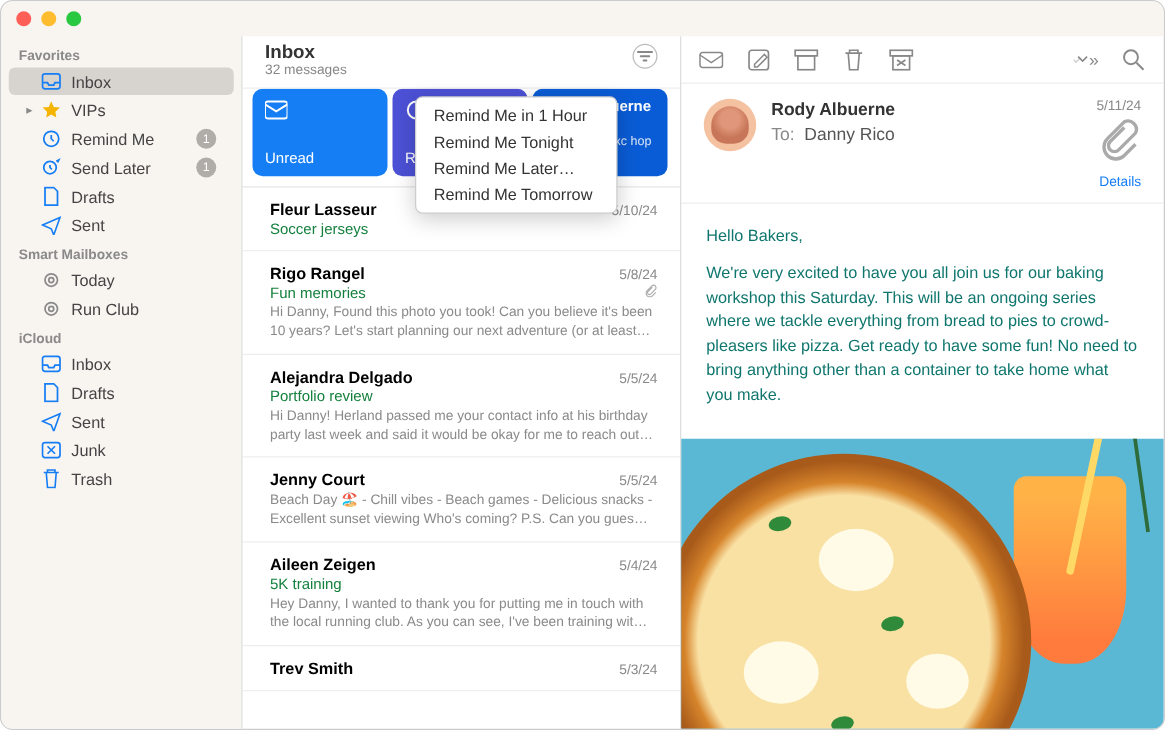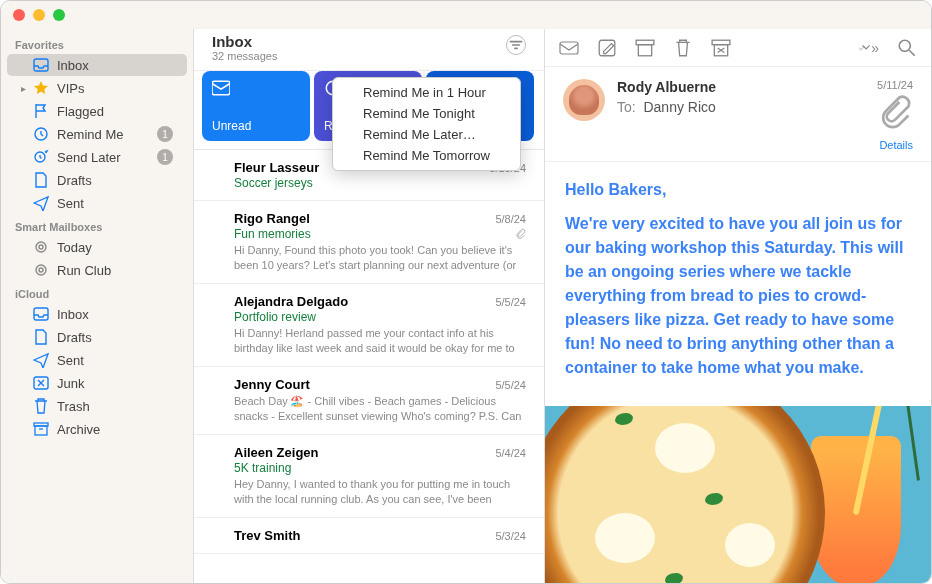--- a/index.html
+++ b/index.html
@@ -24,45 +24,45 @@
 .list-header .sub { font-size: 11px; color: #888; }
 .filter-btn { width: 20px; height: 20px; border: 1px solid #bbb; border-radius: 50%; display: flex; align-items: center; justify-content: center; color: #888; margin-top: 2px; }
 .tiles { display: flex; gap: 4px; padding: 0 8px 8px; border-bottom: 1px solid #e6e6e6; overflow: hidden; }
 .tile { flex: 0 0 108px; height: 70px; border-radius: 8px; color: #fff; padding: 8px 10px; display: flex; flex-direction: column; justify-content: flex-end; font-size: 12px; }
 .tile-unread { background: #167ef5; }
 .tile-remind { background: #4c51d6; }
 .tile-rody { background: #0a5cd6; font-size: 10px; line-height: 1.3; }
 .tile-rody .tname { font-weight: 700; font-size: 12px; }
 .tile-ico { width: 18px; height: 18px; margin-bottom: auto; }
 .msgs { flex: 1; overflow-y: auto; }
-.msg { padding: 10px 18px 10px 40px; border-bottom: 1px solid #eee; cursor: default; }
+.msg { padding: 10px 18px 10px 22px; border-bottom: 1px solid #eee; cursor: default; }
 .msg .row1 { display: flex; justify-content: space-between; align-items: baseline; }
 .msg .sender { font-weight: 700; font-size: 13px; color: #000; }
 .msg .date { font-size: 11px; color: #888; }
 .msg .subject { font-size: 12px; color: #15803d; margin-top: 1px; display: flex; align-items: center; }
 .msg .attach { color: #aaa; margin-left: auto; font-size: 11px; }
 .msg .preview { font-size: 11px; color: #8a8a8a; margin-top: 2px; line-height: 1.35; max-height: 30px; overflow: hidden; }
 .menu { position: absolute; top: 48px; left: 138px; background: #fff; border: 1px solid #ccc; border-radius: 6px; box-shadow: 0 4px 18px rgba(0,0,0,0.2); padding: 4px 0; z-index: 100; min-width: 162px; }
-.menu-item { padding: 3px 30px; font-size: 13px; cursor: default; }
+.menu-item { padding: 3px 14px; font-size: 13px; cursor: default; }
 .reader { flex: 1; display: flex; flex-direction: column; }
 .reader-toolbar { height: 38px; display: flex; align-items: center; padding: 0 14px; gap: 18px; border-bottom: 1px solid #eee; color: #888; }
 .reader-toolbar .sp { flex: 1; }
 .tb-ico { width: 20px; height: 20px; display: flex; align-items: center; justify-content: center; }
 .rheader { padding: 12px 18px 10px; display: flex; gap: 12px; border-bottom: 1px solid #eee; }
 .avatar { width: 42px; height: 42px; border-radius: 50%; background: #f4c2a0; flex-shrink: 0; overflow: hidden; position: relative; }
 .avatar::after { content: ""; position: absolute; inset: 6px; background: radial-gradient(circle at 50% 35%, #e0967a 30%, #c87659 60%); border-radius: 50% 50% 40% 40%; }
 .rmeta { flex: 1; }
 .rfrom { font-weight: 700; font-size: 14px; }
 .rsubj { font-size: 12px; color: #555; }
 .rto { font-size: 14px; color: #888; margin-top: 4px; }
 .rright { text-align: right; font-size: 11px; }
 .rdate { color: #888; }
 .rattach { color: #aaa; margin-top: 2px; }
 .rdetails { color: #167ef5; margin-top: 8px; }
-.rbody { padding: 16px 20px; font-size: 16px; line-height: 1.5; color: #3b82f6; font-weight: bold; }
+.rbody { padding: 16px 20px; font-size: 13px; line-height: 1.5; color: #0f766e; }
 .rbody p { margin-bottom: 10px; }
 .rimg { flex: 1; background: #5ab8d4; position: relative; overflow: hidden; }
 .glass { position: absolute; top: 30px; right: 30px; width: 90px; height: 150px; background: linear-gradient(to bottom, #ffb347 10%, #ff7a3d 90%); border-radius: 10px 10px 40px 40px / 10px 10px 60px 60px; }
 .straw { position: absolute; top: -10px; right: 60px; width: 6px; height: 120px; background: #ffd966; transform: rotate(12deg); border-radius: 3px; }
 .rosemary { position: absolute; top: -25px; right: 18px; width: 3px; height: 100px; background: #2f6b3a; transform: rotate(-8deg); }
 .pizza { position: absolute; bottom: -80px; left: -20px; width: 300px; height: 300px; background: radial-gradient(circle, #f9e0a3 55%, #d6842b 60%, #a85a1a 68%); border-radius: 50%; }
 .cheese { position: absolute; width: 60px; height: 50px; background: #fffbe6; border-radius: 50%; }
 .c1 { top: 60px; left: 130px; } .c2 { top: 150px; left: 70px; } .c3 { top: 160px; left: 200px; width: 50px; height: 44px; }
 .basil { position: absolute; width: 18px; height: 12px; background: #2f8b3a; border-radius: 60% 40% 60% 40%; }
 .b1 { top: 50px; left: 90px; } .b2 { top: 130px; left: 180px; } .b3 { top: 210px; left: 140px; }
@@ -97,29 +97,20 @@
           <svg viewBox="0 0 16 16">
             <path d="M8 1l2 4.5 5 .5-3.7 3.3L12 14l-4-2.4L4 14l.7-4.7L1 6l5-.5z" fill="#f5b400"></path>
           </svg>
         </span>
         <span class="sb-label">VIPs</span>
       </div>
       <div class="sb-item">
         <span class="sb-disclosure">▸</span>
         <span class="sb-ico">
           <svg viewBox="0 0 16 16">
-            <path d="M3 1v14M3 2h9l-2 3 2 3H3" stroke="#167ef5" stroke-width="1.4" fill="none"></path>
-          </svg>
-        </span>
-        <span class="sb-label">Flagged</span>
-      </div>
-      <div class="sb-item">
-        <span class="sb-disclosure">▸</span>
-        <span class="sb-ico">
-          <svg viewBox="0 0 16 16">
             <circle cx="8" cy="8" r="6" stroke="#167ef5" stroke-width="1.4" fill="none"></circle>
             <path d="M8 5v3l2 2" stroke="#167ef5" stroke-width="1.4" fill="none"></path>
           </svg>
         </span>
         <span class="sb-label">Remind Me</span>
         <span class="sb-badge">1</span>
       </div>
       <div class="sb-item">
         <span class="sb-disclosure">▸</span>
         <span class="sb-ico">
@@ -210,31 +201,20 @@
         <span class="sb-label">Junk</span>
       </div>
       <div class="sb-item">
         <span class="sb-disclosure">▸</span>
         <span class="sb-ico">
           <svg viewBox="0 0 14 16">
             <path d="M1 3h12M4 3V1h6v2M3 3l1 12h6l1-12" stroke="#167ef5" stroke-width="1.3" fill="none"></path>
           </svg>
         </span>
         <span class="sb-label">Trash</span>
-      </div>
-      <div class="sb-item">
-        <span class="sb-disclosure">▸</span>
-        <span class="sb-ico">
-          <svg viewBox="0 0 16 14">
-            <rect x="1" y="1" width="14" height="3" stroke="#167ef5" stroke-width="1.3" fill="none"></rect>
-            <rect x="2" y="4" width="12" height="9" stroke="#167ef5" stroke-width="1.3" fill="none"></rect>
-            <path d="M6 7h4" stroke="#167ef5" stroke-width="1.3"></path>
-          </svg>
-        </span>
-        <span class="sb-label">Archive</span>
       </div>
     </div>
 
 <div class="list">
   <div class="list-header">
     <div class="titles">
       <h1>Inbox</h1>
       <div class="sub">32 messages</div>
     </div>
     <div class="filter-btn">
@@ -291,21 +271,21 @@
           <div class="preview">Hi Danny, Found this photo you took! Can you believe it's been 10 years? Let's start planning our next adventure (or at least…</div>
         </div>
         <div class="msg">
           <div class="row1">
             <span class="sender">Alejandra Delgado</span>
             <span class="date">5/5/24</span>
           </div>
           <div class="subject">
             <span>Portfolio review</span>
           </div>
-          <div class="preview">Hi Danny! Herland passed me your contact info at his birthday like last week and said it would be okay for me to reach out…</div>
+          <div class="preview">Hi Danny! Herland passed me your contact info at his birthday party last week and said it would be okay for me to reach out…</div>
         </div>
         <div class="msg">
           <div class="row1">
             <span class="sender">Jenny Court</span>
             <span class="date">5/5/24</span>
           </div>
           <div class="preview">Beach Day 🏖️ - Chill vibes - Beach games - Delicious snacks - Excellent sunset viewing Who's coming? P.S. Can you gues…</div>
         </div>
         <div class="msg">
           <div class="row1">

